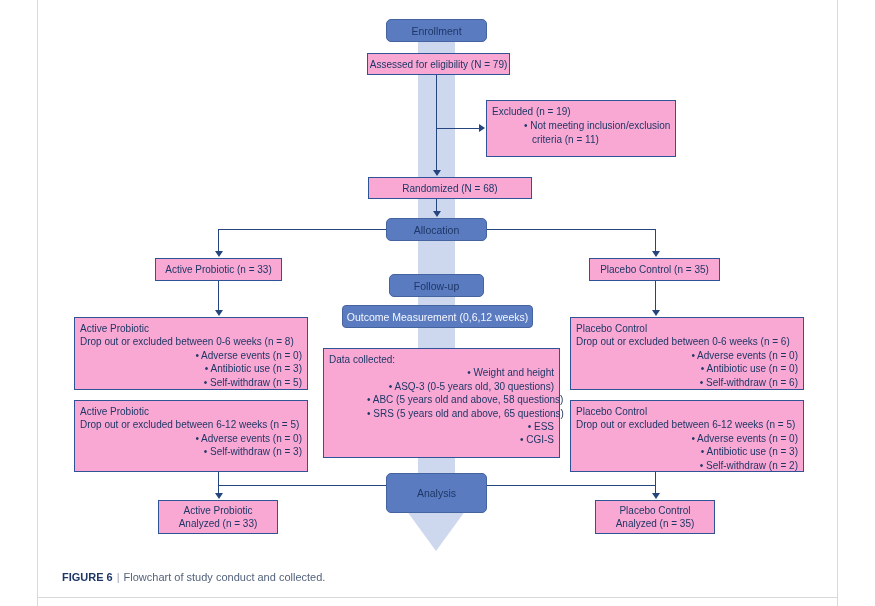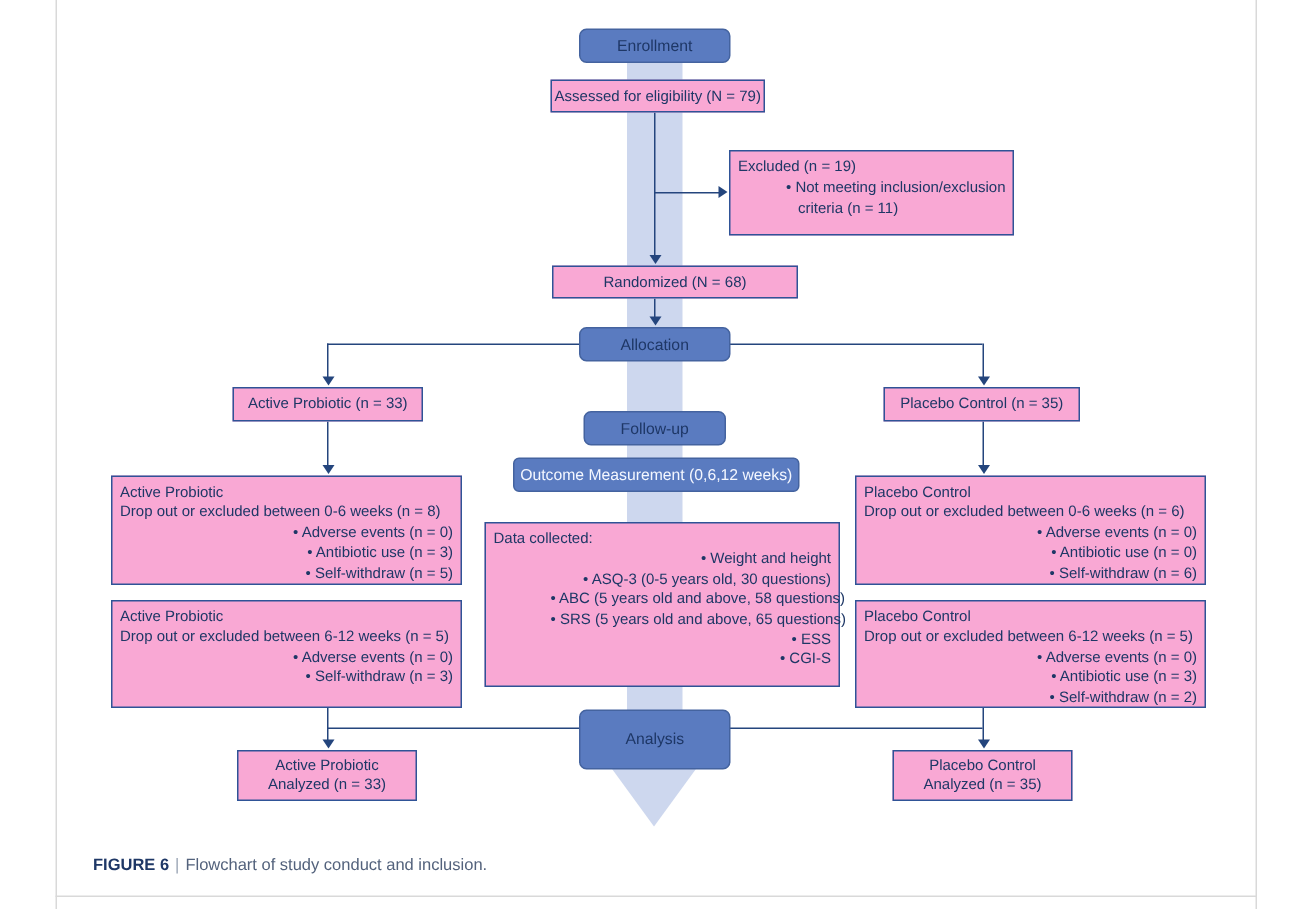--- a/index.html
+++ b/index.html
@@ -156,16 +156,16 @@
   <div class="wbox center" style="left:158px;top:500px;width:120px;height:34px;">
     <span>Active Probiotic</span>
     <span>Analyzed (n = 33)</span>
   </div>
   <div class="wbox center" style="left:595px;top:500px;width:120px;height:34px;">
     <span>Placebo Control</span>
     <span>Analyzed (n = 35)</span>
   </div>
 
   <div class="caption" style="left:62px;top:571px;">
-    <b>FIGURE 6</b><span class="sep">|</span><span>Flowchart of study conduct and inclusion.</span>
+    <b>FIGURE 6</b><span class="sep">|</span><span>Flowchart of study conduct and collected.</span>
   </div>
 
 </div>
 
 </body></html>

